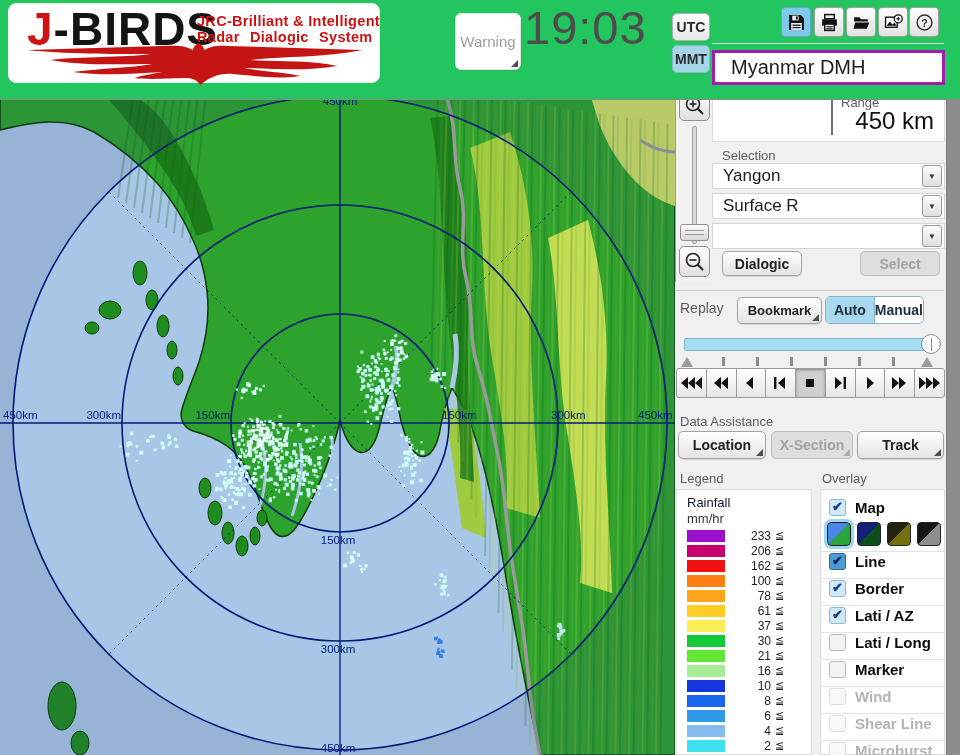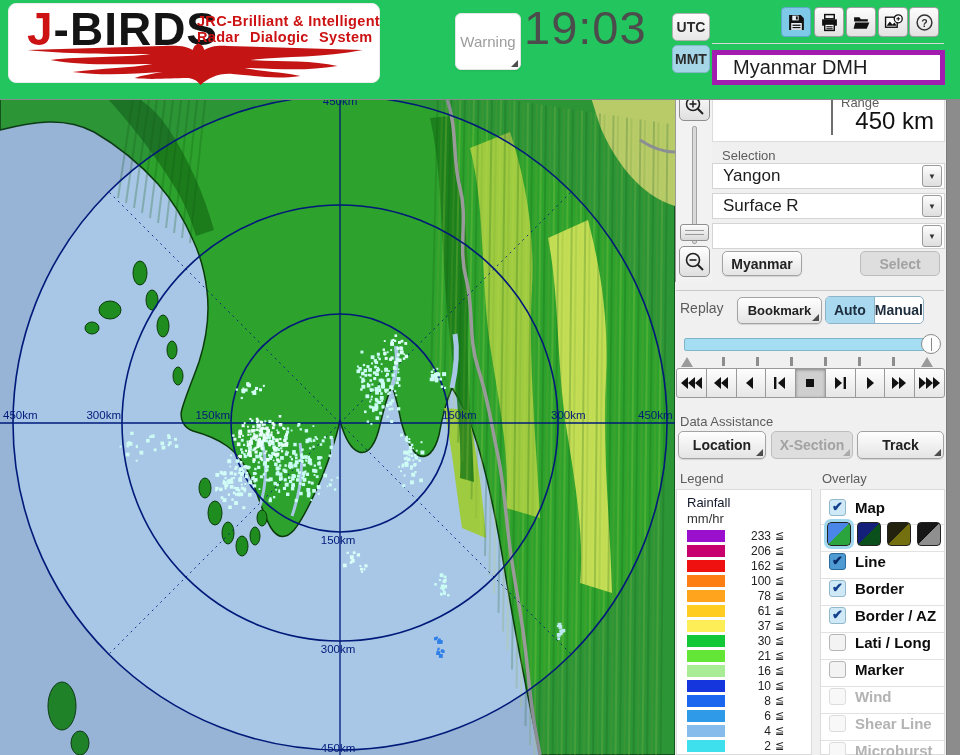--- a/index.html
+++ b/index.html
@@ -26,21 +26,21 @@
   #clock-time{position:absolute;left:524px;top:0px;width:130px;font-size:47px;color:#4c4c4c;letter-spacing:1px;}
   #clock-date{position:absolute;left:512px;top:51px;width:156px;font-size:25px;color:#4c4c4c;white-space:nowrap;}
 
   .tzbtn{position:absolute;left:672px;width:38px;height:28px;border:1px solid #b0b0b0;border-radius:5px;font-size:14px;font-weight:bold;color:#2b2b2b;display:flex;align-items:center;justify-content:center;background:linear-gradient(#fdfdfd,#e7e7e7);cursor:pointer;}
   #tz-utc{top:13px;}
   #tz-mmt{top:45px;background:#a4d6e8;border-color:#86b7cc;}
 
   .toolbtn{position:absolute;top:7px;width:30px;height:30px;border:1px solid #9f9f9f;border-radius:4px;background:linear-gradient(#fdfdfd,#e2e2e2);display:flex;align-items:center;justify-content:center;cursor:pointer;}
   .toolbtn.active{background:#7fc9e8;border-color:#5fa8c8;}
   #hdr-sep{position:absolute;left:712px;top:43px;width:232px;height:1px;background:#d7d7d7;}
-  #station-box{position:absolute;left:712px;top:50px;width:233px;height:35px;background:#fff;border:5px solid #a21caf;display:flex;align-items:center;padding-left:16px;font-size:20px;color:#1d1d1d;}
+  #station-box{position:absolute;left:712px;top:50px;width:233px;height:35px;background:#fff;border:3px solid #a21caf;display:flex;align-items:center;padding-left:16px;font-size:20px;color:#1d1d1d;}
 
   #collapse-tab{position:absolute;left:946px;top:0;width:14px;height:88px;background:#fbfbfb;border-left:1px solid #c2c2c2;border-bottom-left-radius:10px;}
   #collapse-arrow{position:absolute;left:3px;top:17px;width:0;height:0;border-top:6px solid transparent;border-bottom:6px solid transparent;border-right:8px solid #4a4a4a;}
 
   
   #panel-bg{position:absolute;left:675px;top:88px;width:271px;height:667px;background:#f0f0f0;}
   #right-strip{position:absolute;left:946px;top:88px;width:14px;height:667px;background:#8c8c8c;border-left:1px solid #7a7a7a;}
 
   #zoom-col{position:absolute;left:675px;top:88px;width:37px;height:194px;background:#f2f2f2;border-left:1px solid #9a9a9a;}
   .zoombtn{position:absolute;left:3px;width:31px;height:31px;border:1px solid #8f8f8f;border-radius:5px;background:linear-gradient(#fff,#dfdfdf);display:flex;align-items:center;justify-content:center;cursor:pointer;}
@@ -1091,21 +1091,21 @@
   </div>
   <div class="dd-row" style="top:193px">
     <div class="dd-val">Surface R</div>
     <div class="dd-btn">▼</div>
   </div>
   <div class="dd-row" style="top:223px">
     <div class="dd-val"></div>
     <div class="dd-btn">▼</div>
   </div>
   <div class="btn" style="left:722px;top:251px;width:80px;height:25px">
-    <span>Myanmar</span>
+    <span>Dialogic</span>
   </div>
   <div class="btn dis" style="left:860px;top:251px;width:80px;height:25px">
     <span>Select</span>
   </div>
 
   <div id="replay-sep"></div>
   <div class="sec-label" style="left:680px;top:300px;font-size:14px">Replay</div>
   <div class="btn" style="left:737px;top:297px;width:85px;height:27px;font-size:13px">
     <span>Bookmark</span>
     <div class="corner small"></div>
@@ -1290,21 +1290,21 @@
       <div class="ov-row" style="top: 54px;">
         <div class="chk on blue"></div>
         <div class="ov-label">Line</div>
       </div>
       <div class="ov-row" style="top: 81px;">
         <div class="chk on"></div>
         <div class="ov-label">Border</div>
       </div>
       <div class="ov-row" style="top: 108px;">
         <div class="chk on"></div>
-        <div class="ov-label">Border / AZ</div>
+        <div class="ov-label">Lati / AZ</div>
       </div>
       <div class="ov-row" style="top: 135px;">
         <div class="chk"></div>
         <div class="ov-label">Lati / Long</div>
       </div>
       <div class="ov-row" style="top: 162px;">
         <div class="chk"></div>
         <div class="ov-label">Marker</div>
       </div>
       <div class="ov-row" style="top: 189px;">

